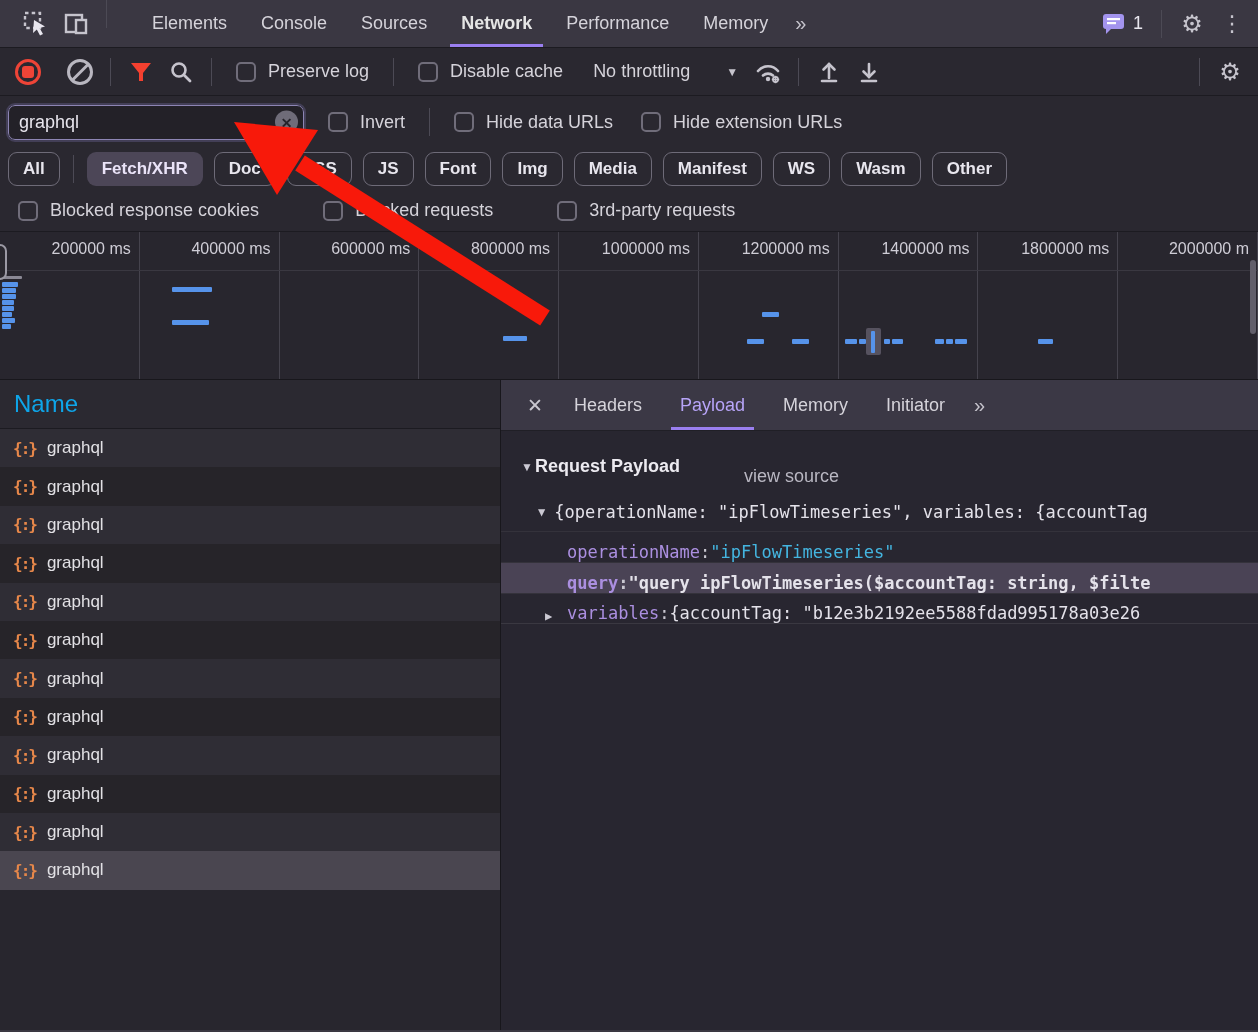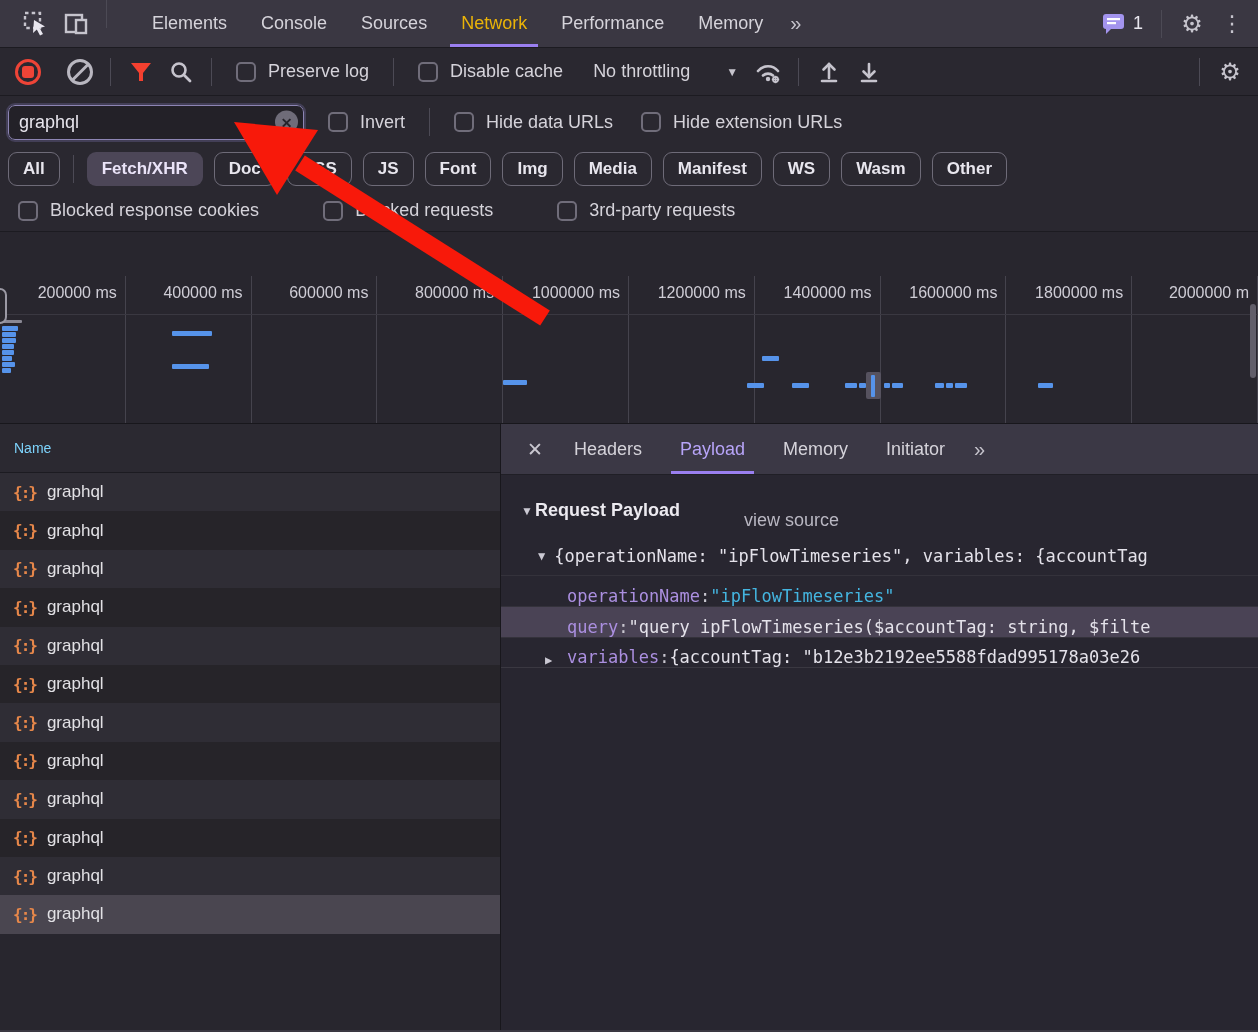--- a/index.html
+++ b/index.html
@@ -10,21 +10,21 @@
     border-bottom:2px solid #3a3841;
   }
   .vdiv{ width:1px; height:28px; background:#4c4a55; margin:0 10px; flex:0 0 auto; }
   .icon-btn{ display:flex; align-items:center; justify-content:center; width:40px; height:40px; flex:0 0 auto; cursor:pointer; }
 
   
   .tabbar{ display:flex; align-items:stretch; height:48px; background:#3a3742; border-bottom:1px solid #1c1b21; padding-left:16px; }
   .tabbar .icon-btn{ align-self:center; }
   .tabs{ display:flex; align-items:stretch; margin-left:18px; }
   .tab{ display:flex; align-items:center; padding:0 17px; font-size:18px; color:#d5d3da; position:relative; cursor:pointer; }
-  .tab.active{ color:#eab308; }
+  .tab.active{ color:#e5e5e5;font-weight:bold; }
   .tab.active::after{ content:""; position:absolute; left:6px; right:6px; bottom:0; height:3px; background:#9a7ff0; }
   .more-tabs{ display:flex; align-items:center; font-size:20px; color:#c6c4cd; padding:0 10px; cursor:pointer; letter-spacing:2px; }
   .tabbar-right{ margin-left:auto; display:flex; align-items:center; padding-right:6px; }
   .chat-badge{ display:flex; align-items:center; gap:7px; cursor:pointer; padding:0 8px; }
   .chat-count{ font-size:18px; color:#e8e6ee; }
   .glyph{ font-size:24px; color:#c6c4cd; line-height:1; }
   .kebab{ font-size:22px; color:#c6c4cd; }
 
   
   .nettoolbar{ display:flex; align-items:center; height:48px; background:#2a2830; border-bottom:1px solid #1c1b21; padding:0 8px; }
@@ -51,36 +51,36 @@
   .chip{ height:34px; display:flex; align-items:center; padding:0 14px; border:1.5px solid #6e6b78; border-radius:9px; font-size:17px; font-weight:600; color:#e8e6ee; cursor:pointer; white-space:nowrap; }
   .chip.active{ border-color:transparent; background:#4c4657; color:#eae3f8; }
   .chiprow .vdiv{ margin:0 2px; }
 
   
   .blockedrow{ display:flex; align-items:center; height:42px; background:#2a2830; border-bottom:1px solid #1c1b21; padding:0 2px; }
   .blockedrow .check-item{ margin:0 16px; }
   .blockedrow .check-item + .check-item{ margin-left:48px; }
 
   
-  .timeline{ position:relative; height:148px; background:#28262e; border-bottom:1px solid #18171c; display:flex;margin-top:44px; }
+  .timeline{ position:relative; height:148px; background:#28262e; border-bottom:1px solid #18171c; display:flex; }
   .tl-col{ flex:1 1 0; border-right:1px solid #45434d; }
   .tl-col:last-child{ border-right:none; }
   .tick{ display:block; text-align:right; padding:8px 8px 0 0; font-size:16px; color:#cfcdd6; white-space:nowrap; overflow:hidden; }
   .tl-rule{ position:absolute; left:0; right:0; top:38px; height:1px; background:#3a3841; }
   .bar{ position:absolute; height:5px; background:#5693ea; border-radius:1px; }
   .bar.gray{ background:#8a8894; height:3px; }
   .sel-box{ position:absolute; width:15px; height:27px; background:#56525f; border-radius:2px; }
   .sel-tick{ position:absolute; width:4px; height:22px; background:#5693ea; border-radius:1px; }
   .tl-pill{ position:absolute; left:-7px; top:12px; width:14px; height:36px; border:2px solid #9b99a4; border-radius:8px; background:#2a282f; }
   .tl-thumb{ position:absolute; right:2px; top:28px; width:6px; height:74px; background:#615e6a; border-radius:3px; }
 
   
   .split{ display:flex; height:652px; }
   .left-pane{ width:501px; flex:0 0 auto; border-right:1px solid #18171c; background:#28262e; display:flex; flex-direction:column; }
-  .col-head{ height:49px; background:#2b2931; border-bottom:1px solid #1c1b21; display:flex; align-items:center; padding-left:14px; font-size:14px; color:#7dd3fc; }
+  .col-head{ height:49px; background:#2b2931; border-bottom:1px solid #1c1b21; display:flex; align-items:center; padding-left:14px; font-size:24px; color:#0ea5e9; }
   .nrow{ height:38.4px; display:flex; align-items:center; padding-left:13px; gap:11px; font-size:17px; color:#e2e1e5; cursor:pointer; flex:0 0 auto; }
   .nrow:nth-child(odd){ background:#2f2d35; }
   .nrow:nth-child(even){ background:#262429; }
   .nrow.selected{ background:#4a4650; }
   .req-icon{ font-family:"DejaVu Sans Mono",monospace; font-weight:bold; font-size:16px; color:#e6874a; letter-spacing:-2px; }
 
   .right-pane{ flex:1 1 auto; background:#282630; min-width:0; display:flex; flex-direction:column; }
   .detail-tabbar{ height:51px; background:#3b3845; border-bottom:1px solid #201f26; display:flex; align-items:stretch; padding-left:14px; flex:0 0 auto; }
   .close-x{ display:flex; align-items:center; font-size:19px; color:#c9c7d0; padding:0 12px; cursor:pointer; }
   .dtab{ display:flex; align-items:center; padding:0 19px; font-size:18px; color:#d5d3da; position:relative; cursor:pointer; }
@@ -88,21 +88,21 @@
   .dtab.active::after{ content:""; position:absolute; left:10px; right:10px; bottom:0; height:3px; background:#9a7ff0; }
 
   .payload{ font-family:"DejaVu Sans Mono",monospace; font-size:17px; }
   .pl-header{ display:flex; align-items:center; padding:15px 0 6px 20px; font-family:"Liberation Sans",sans-serif; }
   .tri{ font-size:12px; color:#cbc9d3; margin-right:2px; }
   .pl-title{ font-size:18px; font-weight:bold; color:#eceaf0; }
   .view-source{ margin-left:64px; font-size:18px; color:#b9b7c2; cursor:pointer;margin-top:20px; }
   .pl-preview{ display:flex; align-items:center; padding:9px 0 9px 37px; color:#d0ced8; white-space:nowrap; overflow:hidden; }
   .pl-preview .tri{ margin-right:9px; }
   .kv-row{ display:flex; align-items:flex-end; height:31px; padding-left:66px; white-space:nowrap; overflow:hidden; border-top:1px solid #34323b; position:relative; cursor:pointer; }
-  .kv-row.hl{ background:#4a4355; }
+  .kv-row.hl{ background:#4a4355;font-weight:bold; }
   .kv-row .tri{ position:absolute; left:44px; font-size:12px; color:#cbc9d3; }
   .kv-row.last{ border-bottom:1px solid #3a3841; }
   .jkey{ color:#ab8fe0; }
   .jcolon{ color:#c9c7d0; }
   .jstr{ color:#44b5e0; }
   .jplain{ color:#e4e2ea; }
 
   .annotation{ position:absolute; inset:0; pointer-events:none; z-index:50; }
 </style>
 </head>
@@ -288,23 +288,20 @@
         <span class="tick">800000 ms</span>
       </div>
     <div class="tl-col">
         <span class="tick">1000000 ms</span>
       </div>
     <div class="tl-col">
         <span class="tick">1200000 ms</span>
       </div>
     <div class="tl-col">
         <span class="tick">1400000 ms</span>
-      </div>
-    <div class="tl-col">
-        <span class="tick">1600000 ms</span>
       </div>
     <div class="tl-col">
         <span class="tick">1800000 ms</span>
       </div>
     <div class="tl-col">
         <span class="tick">2000000 m</span>
       </div>
     <div class="tl-rule"></div>
 
     <div class="bar gray" style="left:2px; top:44px; width:20px;"></div>

